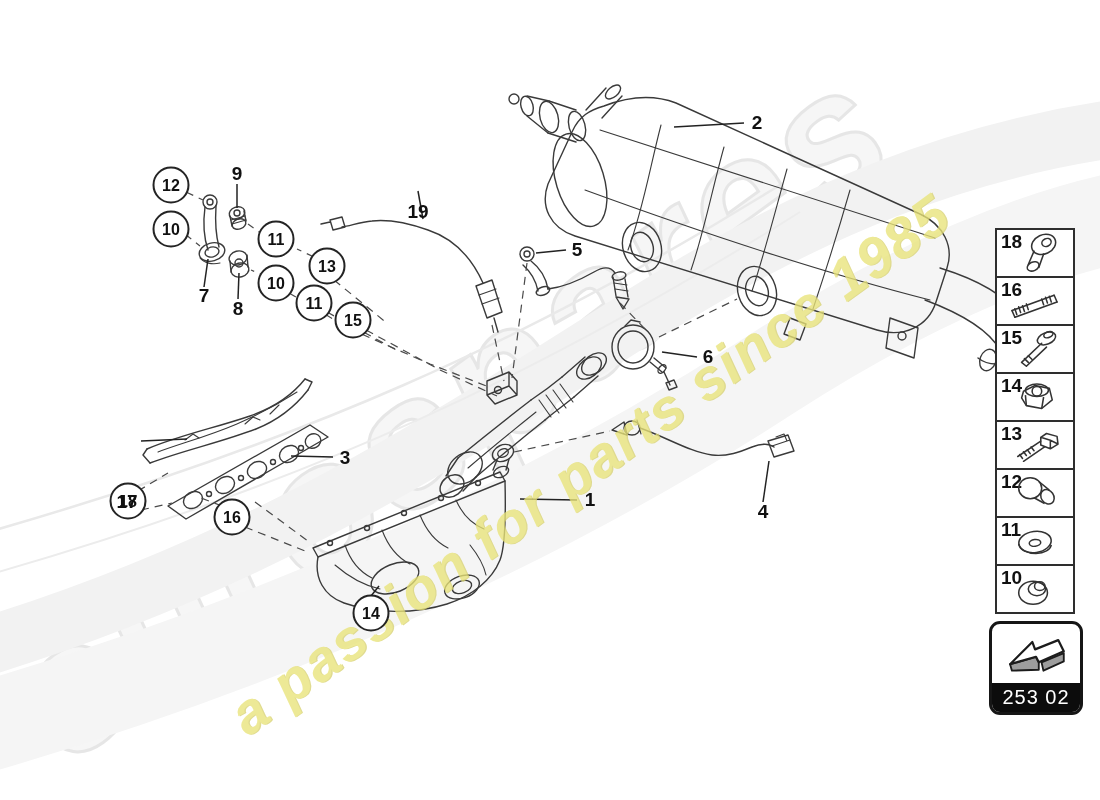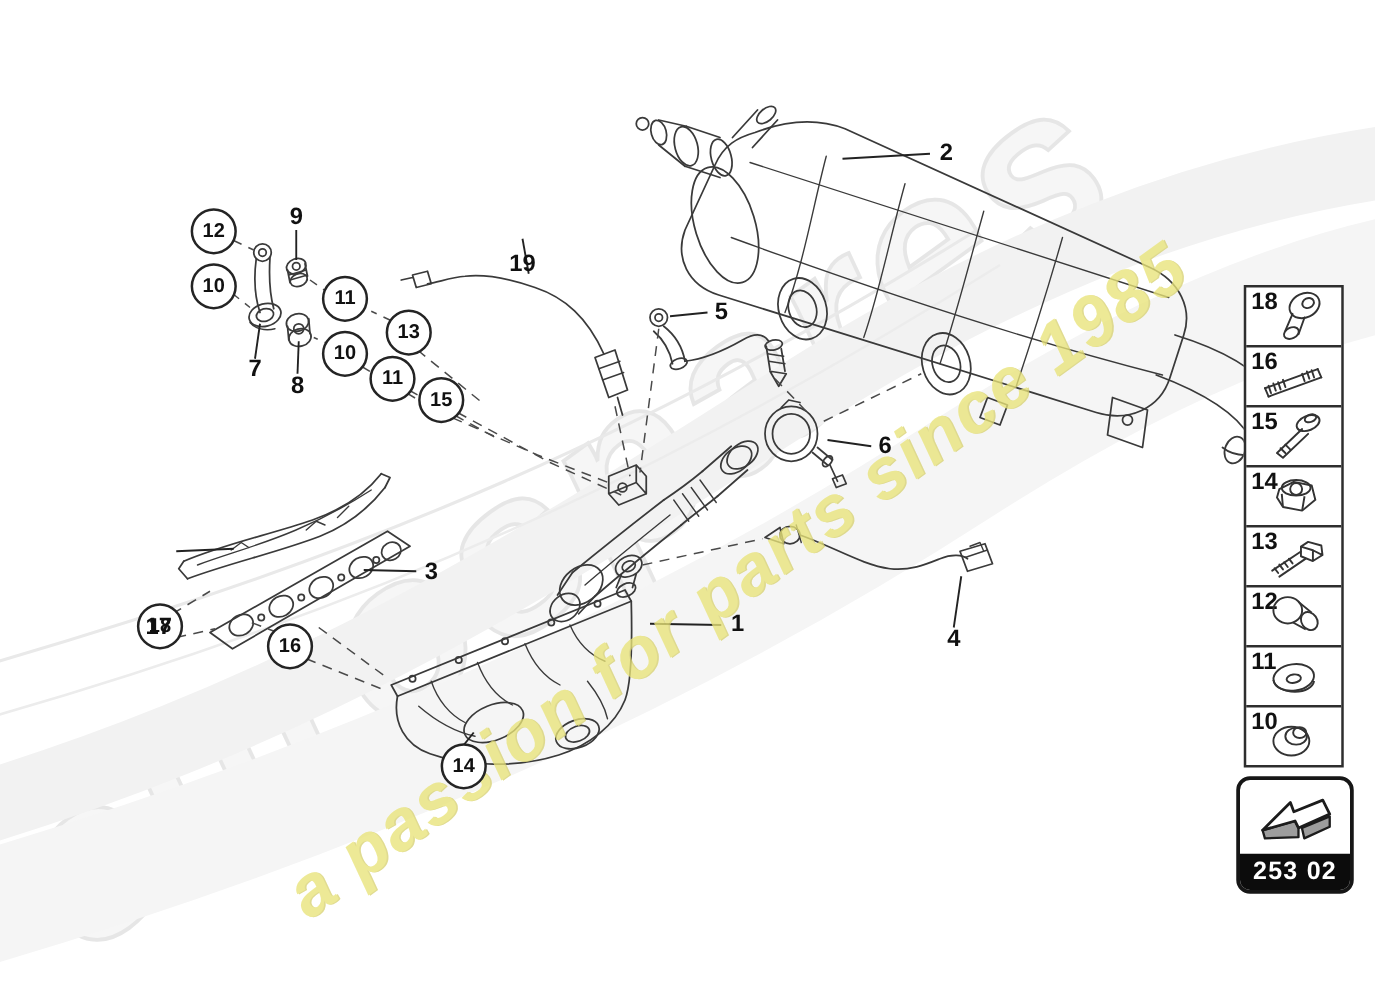--- a/index.html
+++ b/index.html
@@ -47,21 +47,21 @@
   .legend .cell svg{position:absolute;left:0;top:0;}
   
   .codebox{
     position:absolute;left:989px;top:621px;width:88px;height:88px;z-index:5;
     border:3px solid #161616;border-radius:11px;overflow:hidden;background:#fff;
     display:flex;flex-direction:column;
   }
   .codebox .arrowarea{flex:1;display:flex;align-items:center;justify-content:center;}
   .codebox .codebar{
     height:29px;background:#0c0c0c;color:#fff;display:flex;align-items:center;justify-content:center;
-    font-size:20px;font-weight:bold;letter-spacing:1px;
+    font-size:20px;font-weight:normal;letter-spacing:1px;
   }
 </style>
 </head>
 <body>
 
 <div class="stage">
 
   <div class="wm-brand">eurospares</div>
 
   <svg class="art" width="1100" height="800" viewBox="0 0 1100 800">

